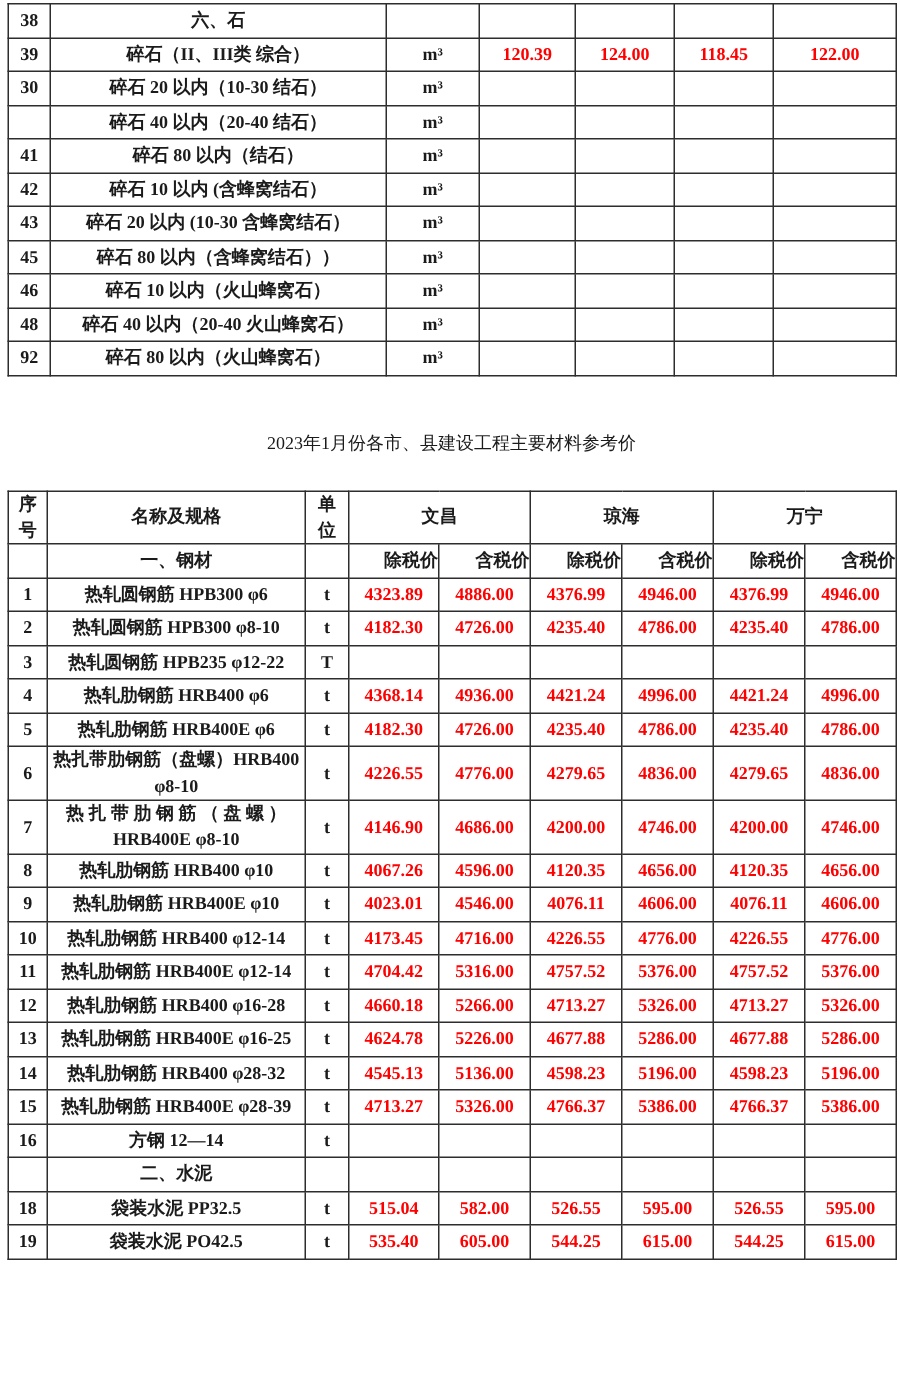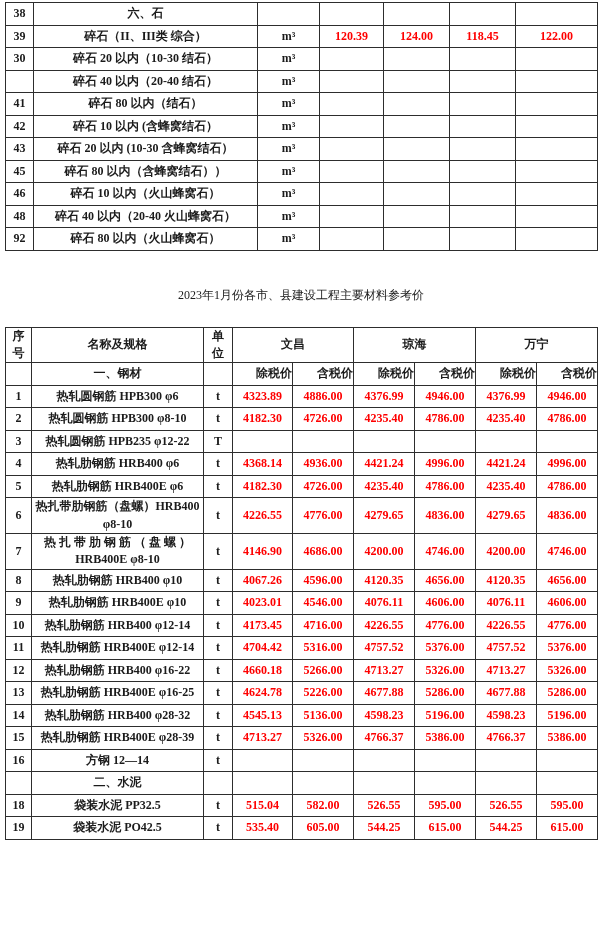--- a/index.html
+++ b/index.html
@@ -323,21 +323,21 @@
           <td class="c-unit">t</td>
           <td class="c-val">4704.42</td>
           <td class="c-val">5316.00</td>
           <td class="c-val">4757.52</td>
           <td class="c-val">5376.00</td>
           <td class="c-val">4757.52</td>
           <td class="c-val">5376.00</td>
         </tr>
         <tr>
           <td class="c-num">12</td>
-          <td class="c-name">热轧肋钢筋 HRB400 φ16-22</td>
+          <td class="c-name">热轧肋钢筋 HRB400 φ16-28</td>
           <td class="c-unit">t</td>
           <td class="c-val">4660.18</td>
           <td class="c-val">5266.00</td>
           <td class="c-val">4713.27</td>
           <td class="c-val">5326.00</td>
           <td class="c-val">4713.27</td>
           <td class="c-val">5326.00</td>
         </tr>
         <tr>
           <td class="c-num">13</td>

